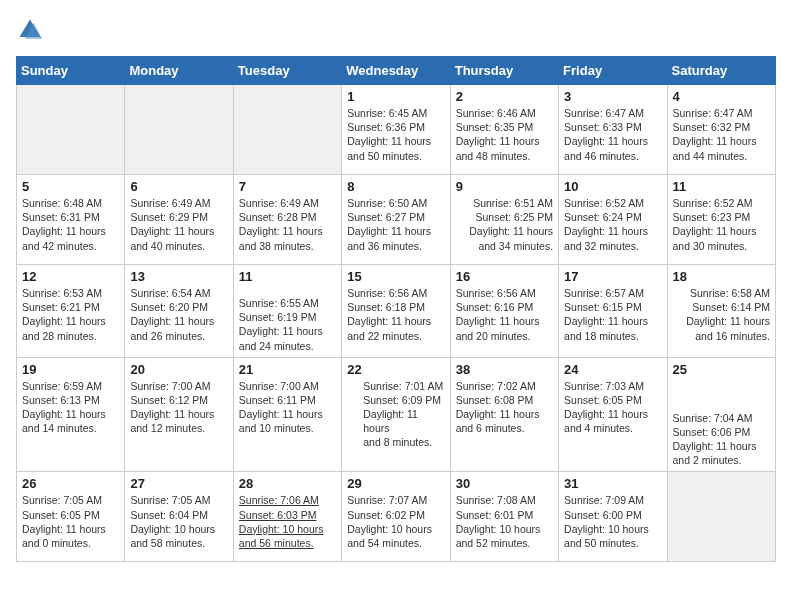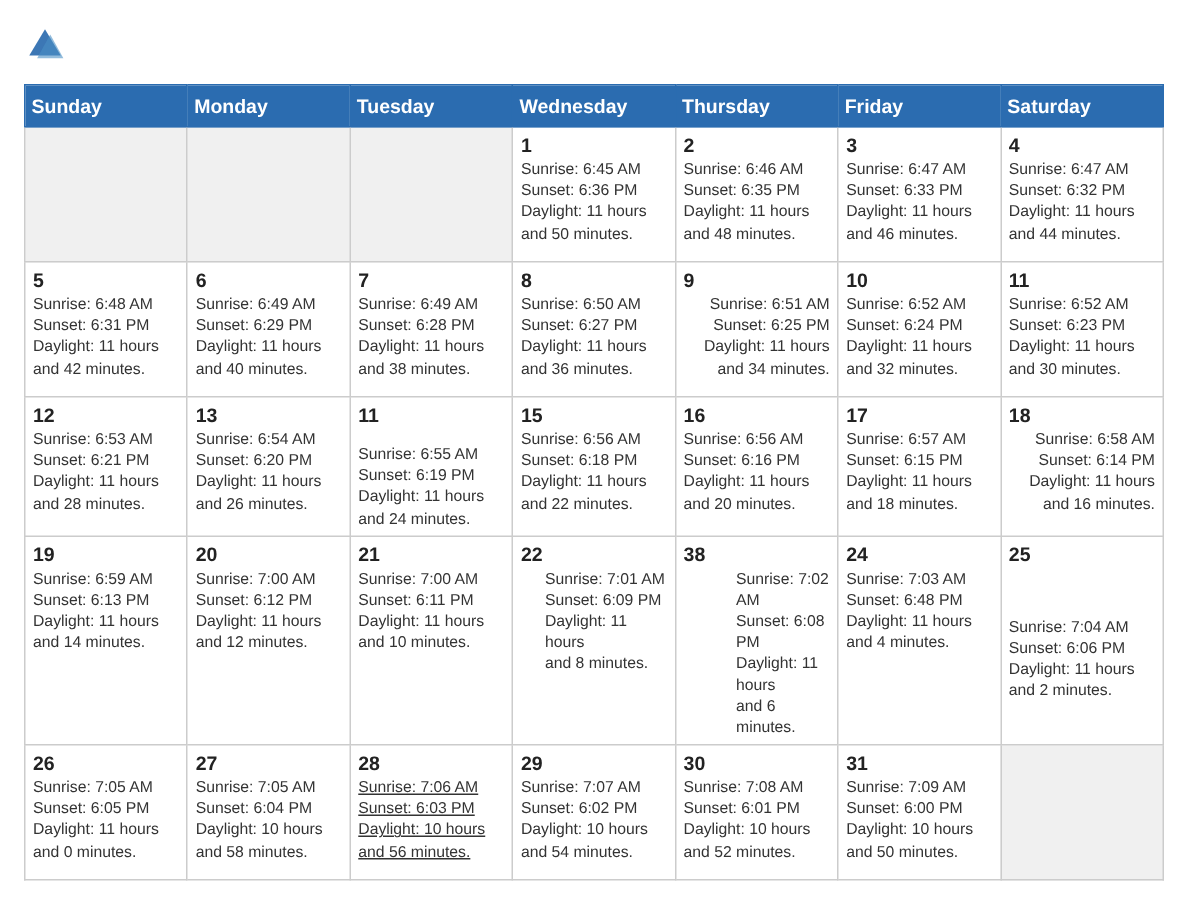--- a/index.html
+++ b/index.html
@@ -282,29 +282,29 @@
         </td>
         <td>
           <span class="day-num">22</span>
           <p class="cell-text" style="white-space: pre-line; margin-left: 16px;">Sunrise: 7:01 AM
 Sunset: 6:09 PM
 Daylight: 11 hours
 and 8 minutes.</p>
         </td>
         <td>
           <span class="day-num">38</span>
-          <p class="cell-text" style="white-space: pre-line; margin-left: 35px;">Sunrise: 7:02 AM
+          <p class="cell-text" style="white-space: pre-line;">Sunrise: 7:02 AM
 Sunset: 6:08 PM
 Daylight: 11 hours
 and 6 minutes.</p>
         </td>
         <td>
           <span class="day-num">24</span>
           <p class="cell-text" style="white-space: pre-line;">Sunrise: 7:03 AM
-Sunset: 6:48 PM
+Sunset: 6:05 PM
 Daylight: 11 hours
 and 4 minutes.</p>
         </td>
         <td>
           <span class="day-num">25</span>
           <p class="cell-text" style="white-space: pre-line; margin-top: 34px;">Sunrise: 7:04 AM
 Sunset: 6:06 PM
 Daylight: 11 hours
 and 2 minutes.</p>
         </td>

